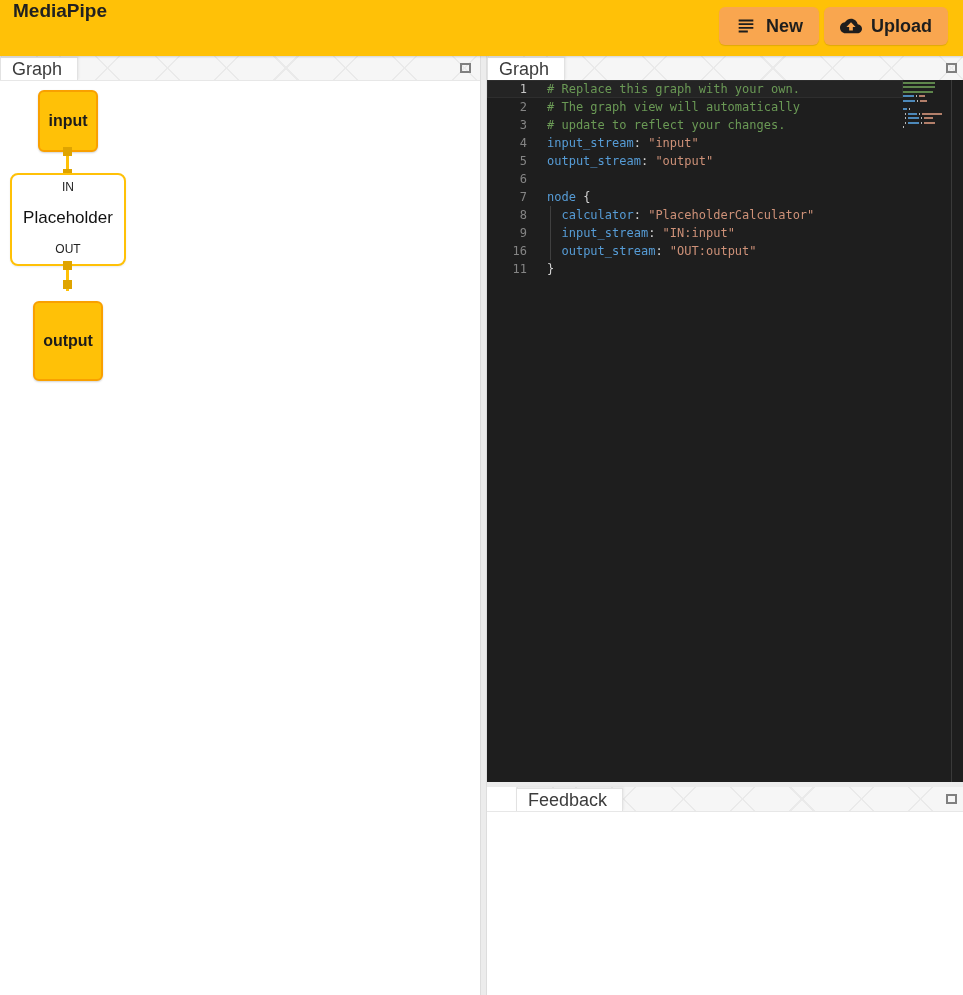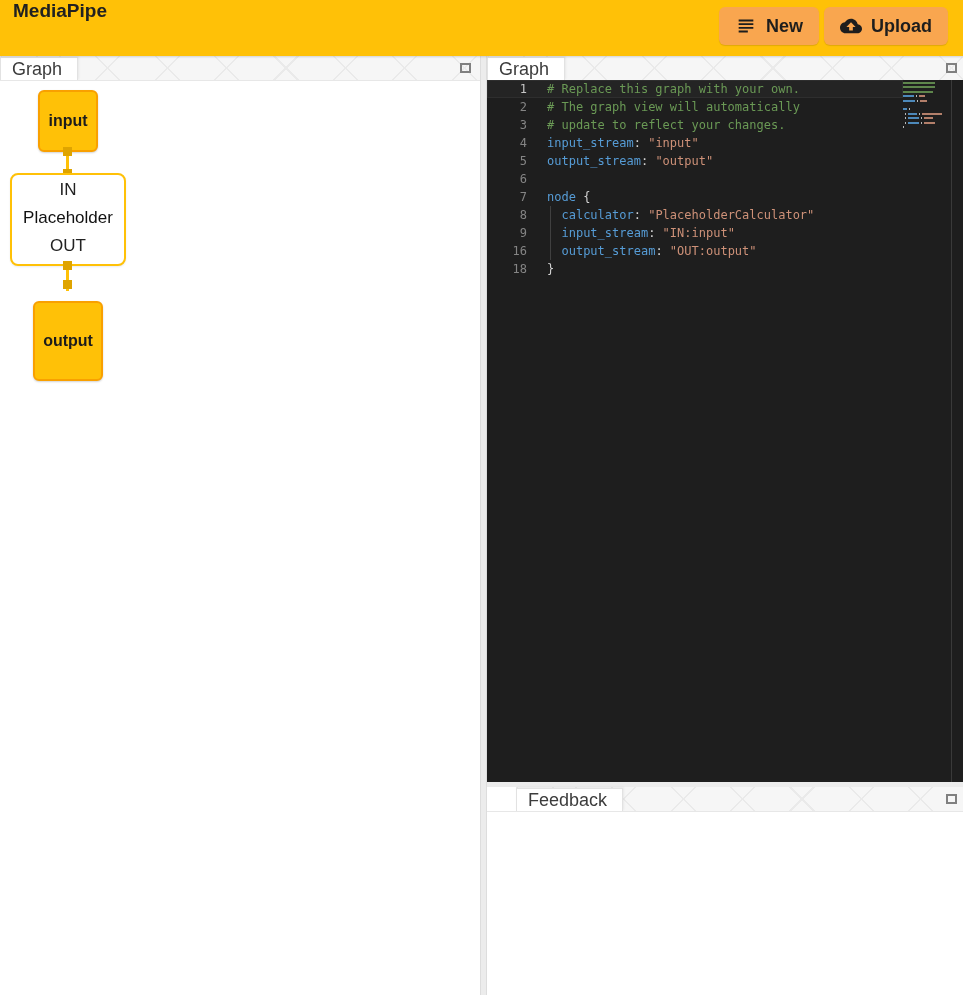--- a/index.html
+++ b/index.html
@@ -55,21 +55,21 @@
     border-radius:6px; cursor:grab; }
   .gnode.stream { background:var(--c-node); border:2px solid var(--c-node-border);
     font-size:16px; font-weight:bold; color:#1c1c1c;
     box-shadow:0 1px 2px rgba(0,0,0,.18); }
   .node-input  { left:38px; top:9px;   width:60px; height:62px; }
   .node-output { left:33px; top:204px; width:70px; height:80px;margin-top:16px; }
   .node-calc { left:10px; top:92px; width:116px; height:93px; background:#fff;
     border:2px solid var(--c-header); border-radius:8px; flex-direction:column;
     justify-content:space-between; padding:5px 0 8px 0; cursor:grab;
     box-shadow:0 1px 2px rgba(0,0,0,.08); }
-  .node-calc .portlbl { font-size:17px; color:#222; }
+  .node-calc .portlbl { font-size:12px; color:#222; }
   .node-calc .calclbl { font-size:17px; color:#111; }
   .gedge { position:absolute; left:66px; width:3px; background:var(--c-edge); }
   .edge1 { top:70px;  height:28px; }
   .edge2 { top:184px; height:26px; }
   .gport { position:absolute; left:63px; width:9px; height:9px; background:var(--c-port); }
   .port1 { top:66px; }  .port2 { top:88px; }
   .port3 { top:180px; } .port4 { top:199px; }
 
   
   .editor-content { position:absolute; left:0; top:24px; width:476px; height:702px;
@@ -169,21 +169,21 @@
             <div class="code-line active"><span class="ln">1</span><span class="lt"><span class="tk-comment"># Replace this graph with your own.</span></span></div>
             <div class="code-line"><span class="ln">2</span><span class="lt"><span class="tk-comment"># The graph view will automatically</span></span></div>
             <div class="code-line"><span class="ln">3</span><span class="lt"><span class="tk-comment"># update to reflect your changes.</span></span></div>
             <div class="code-line"><span class="ln">4</span><span class="lt"><span class="tk-key">input_stream</span><span class="tk-punct">: </span><span class="tk-string">"input"</span></span></div>
             <div class="code-line"><span class="ln">5</span><span class="lt"><span class="tk-key">output_stream</span><span class="tk-punct">: </span><span class="tk-string">"output"</span></span></div>
             <div class="code-line"><span class="ln">6</span><span class="lt"></span></div>
             <div class="code-line"><span class="ln">7</span><span class="lt"><span class="tk-key">node</span><span class="tk-punct"> {</span></span></div>
             <div class="code-line"><span class="ln">8</span><span class="lt"><span class="tk-punct">  </span><span class="tk-key">calculator</span><span class="tk-punct">: </span><span class="tk-string">"PlaceholderCalculator"</span></span></div>
             <div class="code-line"><span class="ln">9</span><span class="lt"><span class="tk-punct">  </span><span class="tk-key">input_stream</span><span class="tk-punct">: </span><span class="tk-string">"IN:input"</span></span></div>
             <div class="code-line"><span class="ln">16</span><span class="lt"><span class="tk-punct">  </span><span class="tk-key">output_stream</span><span class="tk-punct">: </span><span class="tk-string">"OUT:output"</span></span></div>
-            <div class="code-line"><span class="ln">18</span><span class="lt"><span class="tk-punct">}</span></span></div>
+            <div class="code-line"><span class="ln">11</span><span class="lt"><span class="tk-punct">}</span></span></div>
           </div>
         <div class="indent-guide"></div>
         <div class="editor-minimap">
             <div class="mm-line">
               <span class="mm-tk tk-comment" style="margin-left: 0px; width: 31.5px;"></span>
             </div>
             <div class="mm-line">
               <span class="mm-tk tk-comment" style="margin-left: 0px; width: 31.5px;"></span>
             </div>
             <div class="mm-line">

